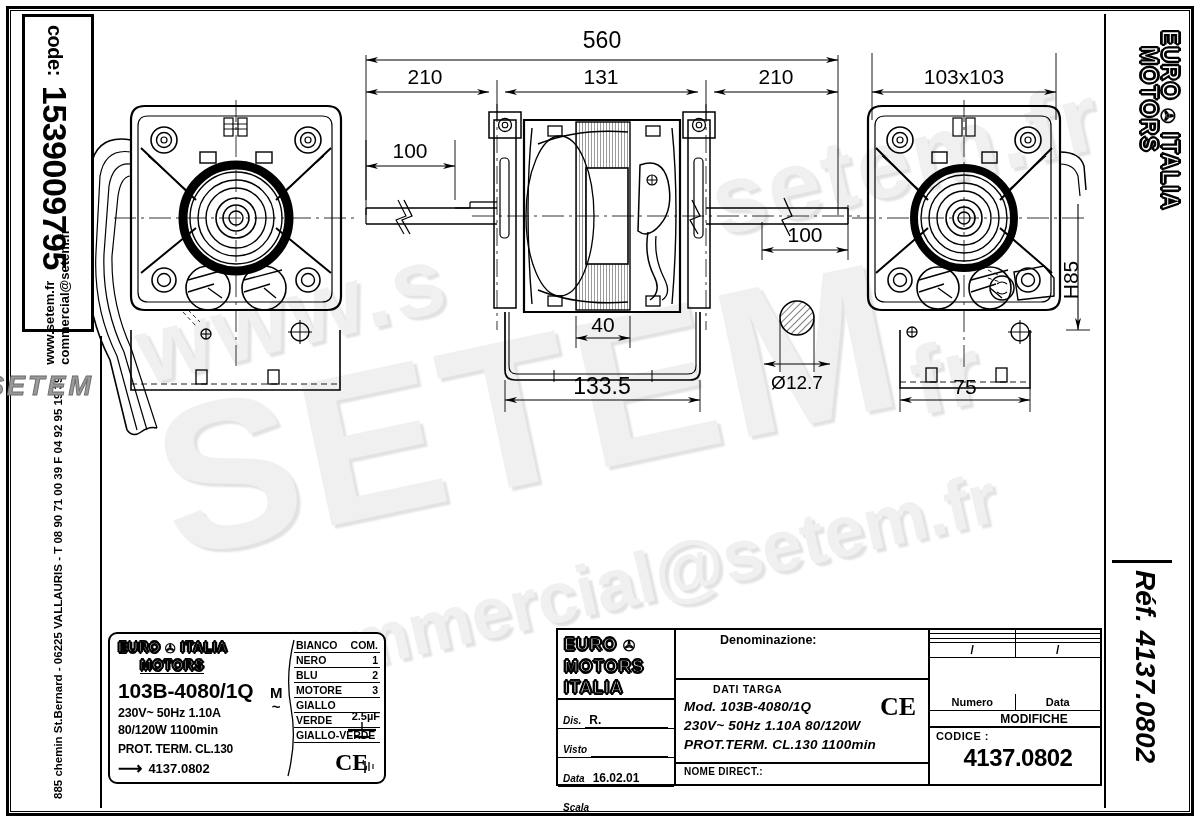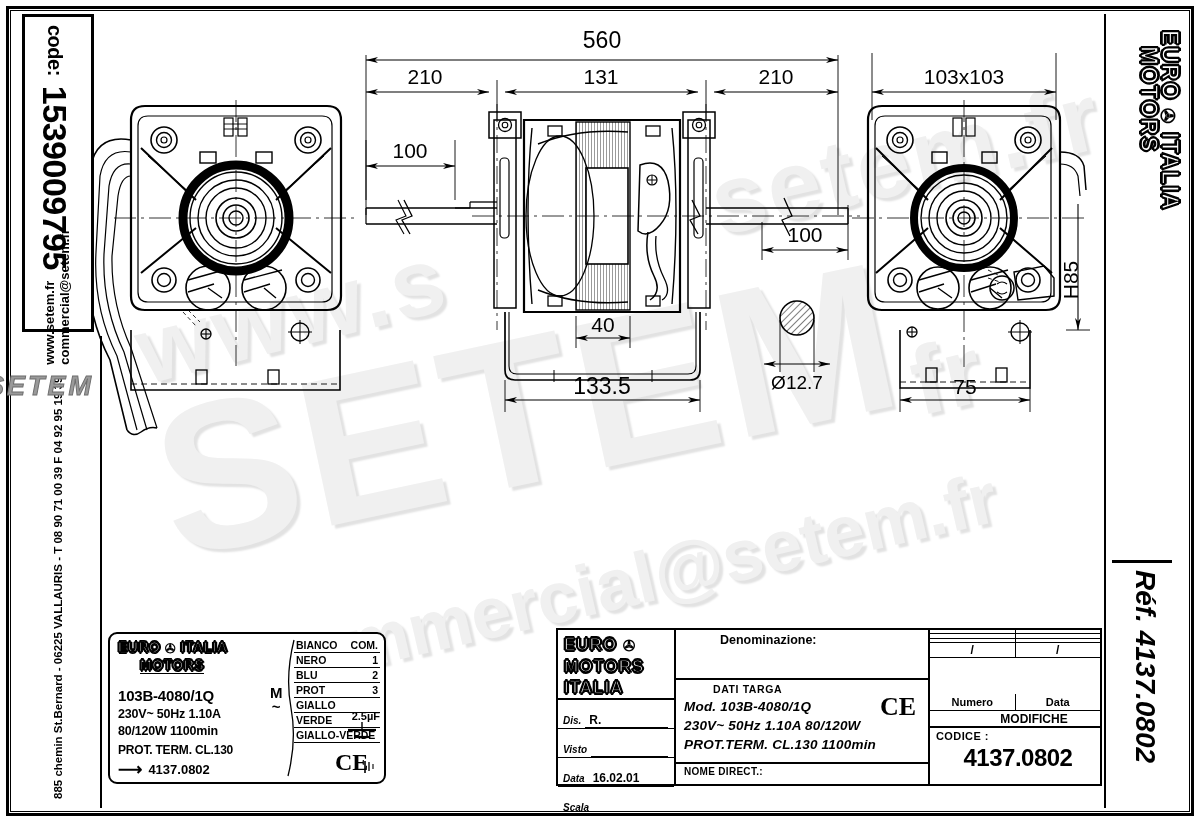--- a/index.html
+++ b/index.html
@@ -243,21 +243,21 @@
   }
   .np-logo-l1 {
     font-size: 14px; font-weight: bold; letter-spacing: 0.5px;
   }
   .np-logo-l2 {
     font-size: 14px; font-weight: bold; letter-spacing: 0.5px;
     margin-left: 22px; border-bottom: 1.5px solid #000;
     display: inline-block; padding-bottom: 0px;
   }
   .np-model {
-    font-size: 15px; font-weight: bold; margin-top: 13px; letter-spacing: -0.2px;
+    font-size: 21px; font-weight: bold; margin-top: 5px; letter-spacing: -0.2px;
   }
   .np-line {
     font-size: 12.5px; font-weight: bold; margin-top: 3px; letter-spacing: -0.2px;
   }
   .np-prot {
     font-size: 12px; font-weight: bold; margin-top: 5px; letter-spacing: -0.2px;
   }
   .np-bottom {
     display: flex; align-items: center; margin-top: 4px; gap: 6px;
   }
@@ -763,21 +763,21 @@
         </div>
         <div class="np-wrow">
           <span>NERO</span>
           <span>1</span>
         </div>
         <div class="np-wrow">
           <span>BLU</span>
           <span>2</span>
         </div>
         <div class="np-wrow">
-          <span>PROT</span>
+          <span>MOTORE</span>
           <span>3</span>
         </div>
         <div class="np-wrow">
           <span>GIALLO</span>
           <span></span>
         </div>
         <div class="np-wrow">
           <span>VERDE</span>
           <span></span>
         </div>

